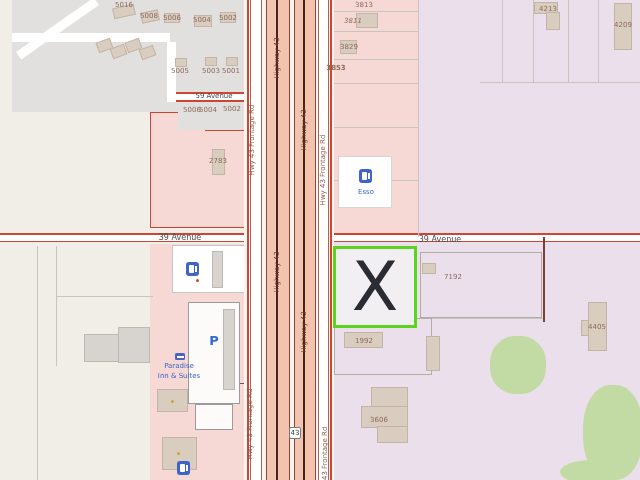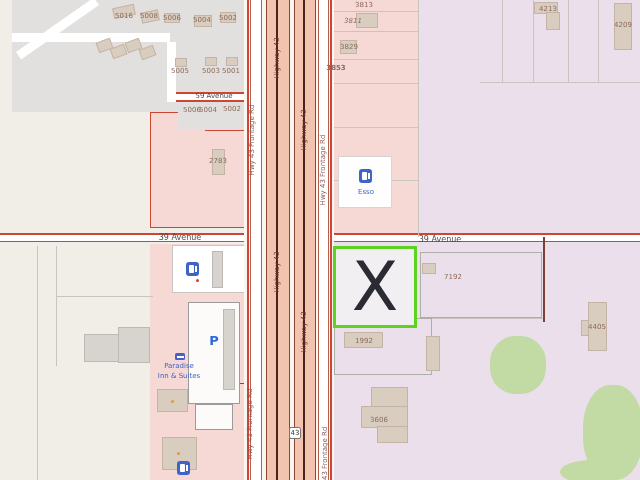--- a/index.html
+++ b/index.html
@@ -148,21 +148,21 @@
   <div class="cl street" style="left:440px;top:239px;">39 Avenue</div>
   <div class="vl" style="left:277px;top:58px;">Highway 43</div>
   <div class="vl" style="left:277px;top:272px;">Highway 43</div>
   <div class="vl" style="left:304px;top:130px;">Highway 43</div>
   <div class="vl" style="left:304px;top:332px;">Highway 43</div>
   <div class="vlf" style="left:252px;top:140px;">Hwy 43 Frontage Rd</div>
   <div class="vlf" style="left:250px;top:424px;">Hwy 43 Frontage Rd</div>
   <div class="vlf" style="left:323px;top:170px;">Hwy 43 Frontage Rd</div>
   <div class="vlf" style="left:325px;top:462px;">Hwy 43 Frontage Rd</div>
 
-  <div class="cl hn" style="left:124px;top:16px;">5016</div>
+  <div class="cl hn" style="left:124px;top:5px;">5016</div>
   <div class="cl hn" style="left:149px;top:16px;">5008</div>
   <div class="cl hn" style="left:172px;top:18px;">5006</div>
   <div class="cl hn" style="left:202px;top:20px;">5004</div>
   <div class="cl hn" style="left:228px;top:18px;">5002</div>
   <div class="cl hn" style="left:180px;top:71px;">5005</div>
   <div class="cl hn" style="left:211px;top:71px;">5003</div>
   <div class="cl hn" style="left:231px;top:71px;">5001</div>
   <div class="cl hn" style="left:192px;top:110px;">5006</div>
   <div class="cl hn" style="left:208px;top:110px;">5004</div>
   <div class="cl hn" style="left:232px;top:109px;">5002</div>

